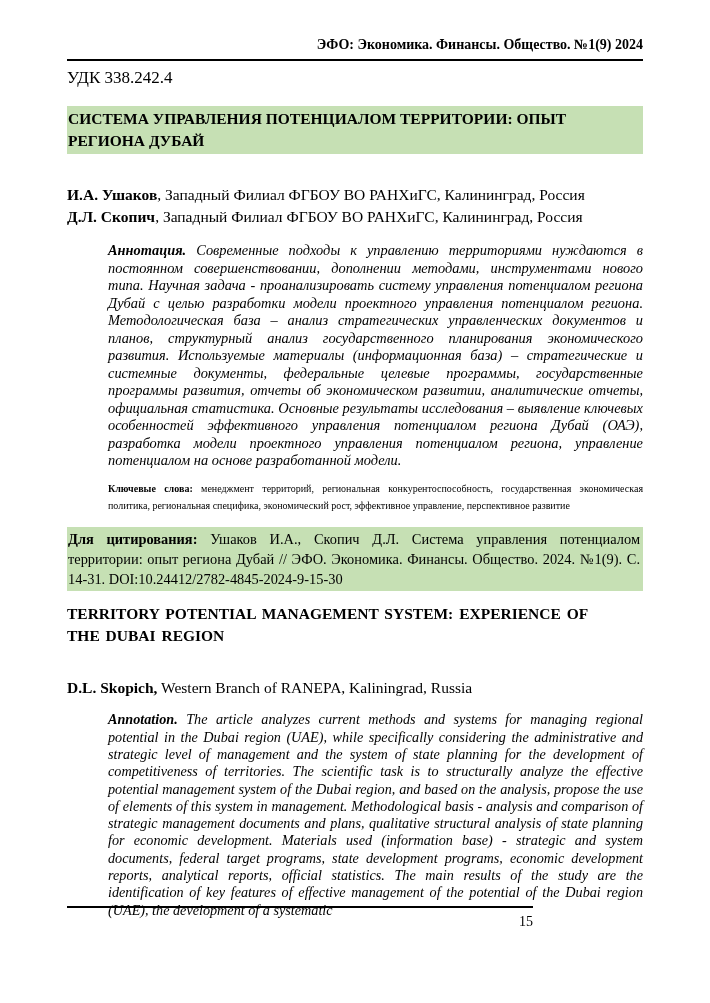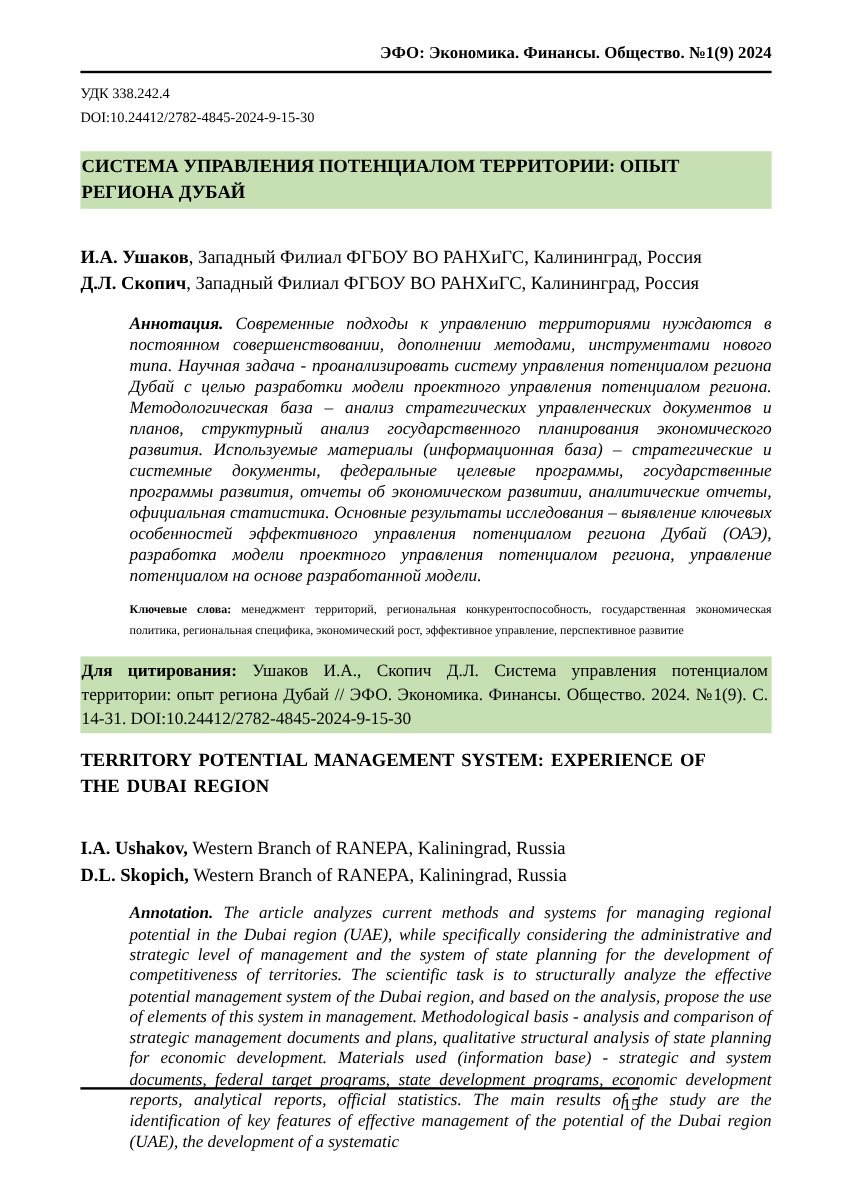--- a/index.html
+++ b/index.html
@@ -7,21 +7,21 @@
     width:710px;height:1003px;background:#ffffff;overflow:hidden;
     font-family:"Liberation Serif","DejaVu Serif",serif;color:#000;
   }
   .page{position:relative;width:600px;height:1003px;background:#fff;}
   .content{position:absolute;left:67px;width:576px;top:0;}
 
   .journal-header{
     margin-top:36px;text-align:right;font-weight:bold;font-size:14px;
     line-height:18px;padding-bottom:5px;border-bottom:2px solid #000;
   }
-  .meta-line{font-size:12px;line-height:20px;}
+  .meta-line{font-size:17px;line-height:20px;}
   .meta-block{margin-top:7px;}
 
   .title-ru{
     margin-top:18px;background:var(--highlight,#c6e0b4);
     font-weight:bold;font-size:15.5px;line-height:22px;
     padding:2px 1px 2px 1px;white-space:pre-line;
   }
 
   .authors{margin-top:30px;font-size:15.5px;line-height:22px;}
   .authors .name{font-weight:bold;}
@@ -65,21 +65,20 @@
 </head>
 <body>
 
 <div class="page">
   <div class="content">
 
     <div class="journal-header">ЭФО: Экономика. Финансы. Общество. №1(9) 2024</div>
 
     <div class="meta-block">
       <div class="meta-line">УДК 338.242.4</div>
-      <div class="meta-line">DOI:10.24412/2782-4845-2024-9-15-30</div>
     </div>
 
     <div class="title-ru">СИСТЕМА УПРАВЛЕНИЯ ПОТЕНЦИАЛОМ ТЕРРИТОРИИ: ОПЫТ
 РЕГИОНА ДУБАЙ</div>
 
     <div class="authors">
       <div>
         <span class="name">И.А. Ушаков</span><span>, Западный Филиал ФГБОУ ВО РАНХиГС, Калининград, Россия</span>
       </div>
       <div>
@@ -97,23 +96,20 @@
 
     <div class="citation">
       <span class="lead">Для цитирования:</span><span> Ушаков И.А., Скопич Д.Л. Система управления потенциалом территории: опыт региона Дубай // ЭФО. Экономика. Финансы. Общество. 2024. №1(9). С. 14-31. DOI:10.24412/2782-4845-2024-9-15-30</span>
     </div>
 
     <div class="title-en">TERRITORY POTENTIAL MANAGEMENT SYSTEM: EXPERIENCE OF
 THE DUBAI REGION</div>
 
     <div class="authors">
       <div>
-        <span class="name">I.A. Ushakov,</span><span> Western Branch of RANEPA, Kaliningrad, Russia</span>
-      </div>
-      <div>
         <span class="name">D.L. Skopich,</span><span> Western Branch of RANEPA, Kaliningrad, Russia</span>
       </div>
     </div>
 
     <div class="abstract-en">
       <span class="lead">Annotation.</span><span> The article analyzes current methods and systems for managing regional potential in the Dubai region (UAE), while specifically considering the administrative and strategic level of management and the system of state planning for the development of competitiveness of territories. The scientific task is to structurally analyze the effective potential management system of the Dubai region, and based on the analysis, propose the use of elements of this system in management. Methodological basis - analysis and comparison of strategic management documents and plans, qualitative structural analysis of state planning for economic development. Materials used (information base) - strategic and system documents, federal target programs, state development programs, economic development reports, analytical reports, official statistics. The main results of the study are the identification of key features of effective management of the potential of the Dubai region (UAE), the development of a systematic</span>
     </div>
 
   </div>
 

